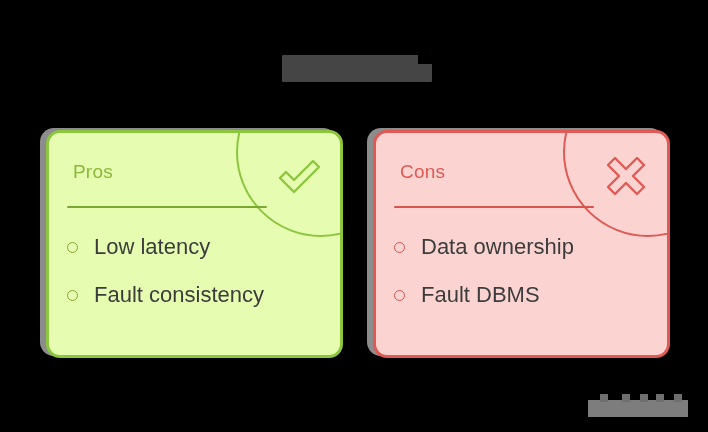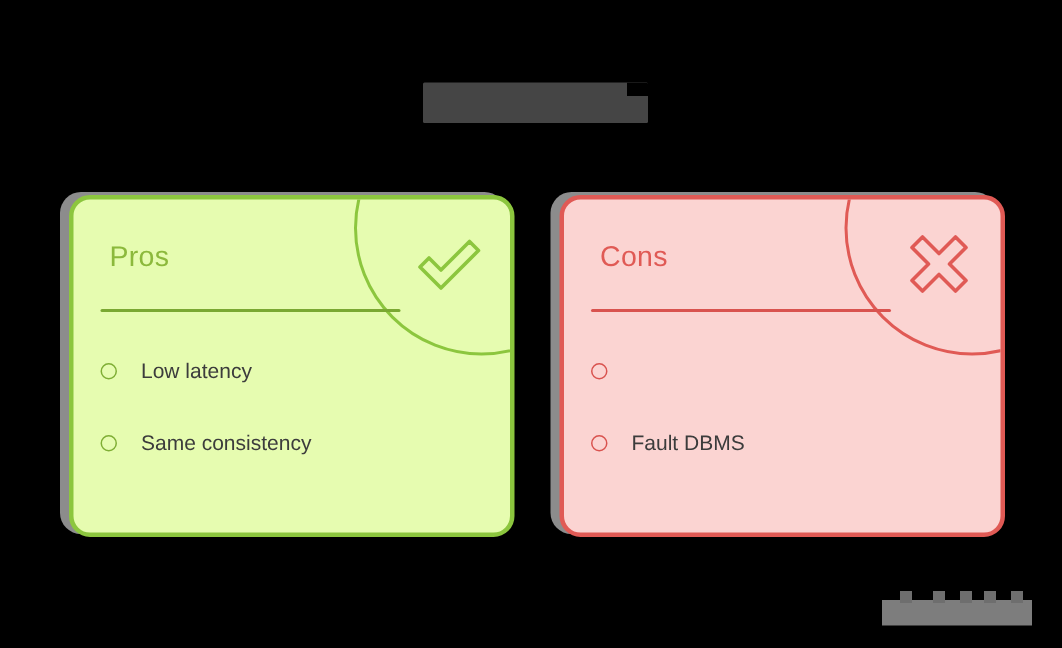--- a/index.html
+++ b/index.html
@@ -147,21 +147,21 @@
     border-radius: 50%;
     border: 1.6px solid currentColor;
     box-sizing: border-box;
     flex: 0 0 auto;
     margin-right: 16px;
   }
   .card-pros .bullet { color: #7fae35; }
   .card-cons .bullet { color: #d9534f; }
 
   .item-label {
-    font-size: 14px;
+    font-size: 22px;
     color: #3c3c3c;
     white-space: nowrap;
   }
 
   
   .watermark-redacted {
     position: absolute;
     left: 588px;
     top: 394px;
     width: 100px;
@@ -210,21 +210,21 @@
 
       <div class="divider"></div>
 
       <ul class="list">
         <li class="list-item">
           <span class="bullet"></span>
           <span class="item-label">Low latency</span>
         </li>
         <li class="list-item">
           <span class="bullet"></span>
-          <span class="item-label">Same consistency</span>
+          <span class="item-label">Fault consistency</span>
         </li>
       </ul>
 
     </div>
   </div>
 
   <div class="card-wrap" style="left:367px; top:128px; width:297px; height:228px;">
     <div class="card-shadow"></div>
     <div class="card card-cons">
 
@@ -236,20 +236,21 @@
         </svg>
       </div>
 
       <div class="card-title">Cons</div>
 
       <div class="divider"></div>
 
       <ul class="list">
         <li class="list-item">
           <span class="bullet"></span>
+          <span class="item-label">Data ownership</span>
         </li>
         <li class="list-item">
           <span class="bullet"></span>
           <span class="item-label">Fault DBMS</span>
         </li>
       </ul>
 
     </div>
   </div>
 

